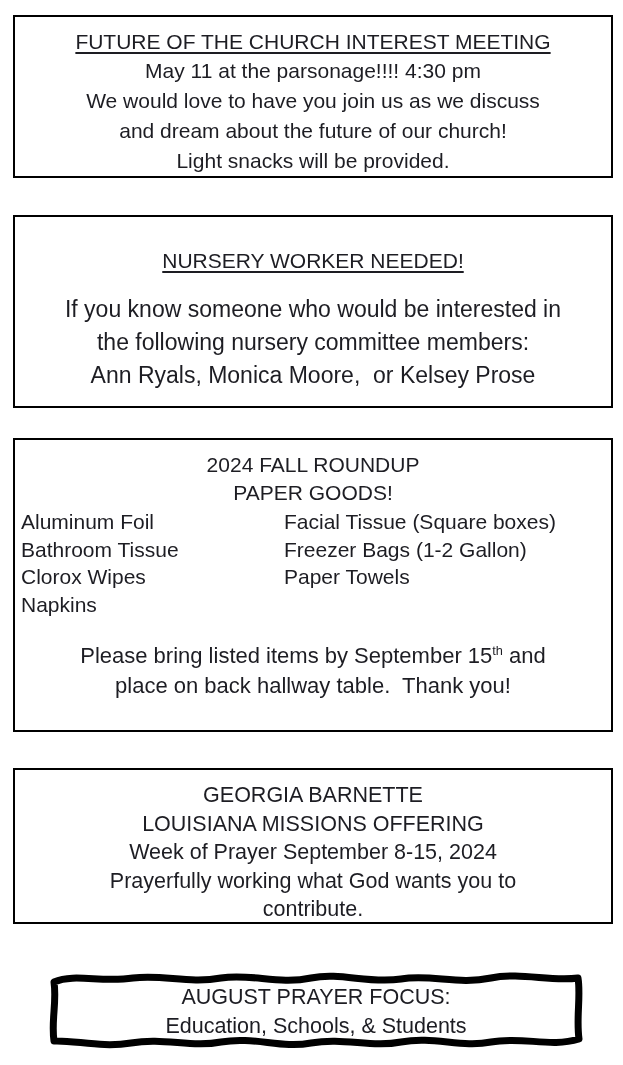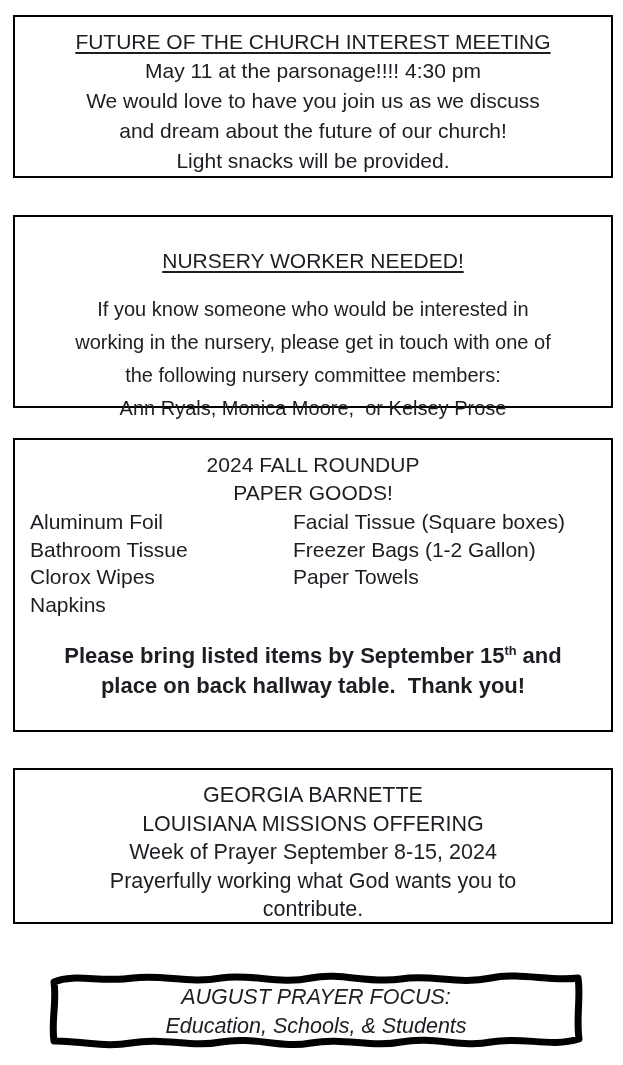--- a/index.html
+++ b/index.html
@@ -39,34 +39,34 @@
   }
 
   
   #box-future { top: 15px; height: 163px; padding-top: 11px; }
   #box-future .line { font-size: 21px; line-height: 30px; }
   #box-future .box-title { line-height: 28px; }
 
   
   #box-nursery { top: 215px; height: 193px; padding-top: 30px; }
   #box-nursery .box-title { line-height: 28px; margin-bottom: 18px; }
-  #box-nursery .line { font-size: 20px; line-height: 33px; }
+  #box-nursery .line { font-size: 23px; line-height: 33px; }
 
   
   #box-paper { top: 438px; height: 294px; padding-top: 11px; }
   #box-paper .heading { margin: 0; font-size: 21px; line-height: 27.5px; white-space: pre-wrap; }
   #box-paper .cols {
     display: grid;
     grid-template-columns: 263px 1fr;
     text-align: left;
-    padding-left: 15px;
+    padding-left: 6px;
     margin-top: 2px;
   }
   #box-paper .cols .line { font-size: 21px; line-height: 27.5px; }
-  #box-paper .footer { margin-top: 23px; font-weight: bold; }
+  #box-paper .footer { margin-top: 23px; }
   #box-paper .footer .line { font-size: 22px; line-height: 30px; }
   #box-paper sup { font-size: 0.58em; vertical-align: super; line-height: 0; }
 
   
   #box-georgia { top: 768px; height: 156px; padding-top: 11px; }
   #box-georgia .line { font-size: 21.5px; line-height: 28.5px; }
 
   
   #box-prayer {
     position: absolute;
@@ -84,41 +84,39 @@
     stroke-width: 7;
     stroke-linejoin: round;
     stroke-linecap: round;
   }
   #box-prayer .inner {
     position: absolute; inset: 0;
     display: flex; flex-direction: column;
     align-items: center; justify-content: center;
     padding-top: 4px;
     text-align: center;
-    font-style: italic;
   }
   #box-prayer .line { font-size: 21.5px; line-height: 29px; }
 </style>
 </head>
 <body>
 
 <div class="page">
 
   <section class="box" id="box-future">
     <h2 class="box-title">FUTURE OF THE CHURCH INTEREST MEETING</h2>
     <p class="line">May 11 at the parsonage!!!! 4:30 pm</p>
     <p class="line">We would love to have you join us as we discuss</p>
     <p class="line">and dream about the future of our church!</p>
     <p class="line">Light snacks will be provided.</p>
   </section>
 
   <section class="box" id="box-nursery">
     <h2 class="box-title">NURSERY WORKER NEEDED!</h2>
     <p class="line">If you know someone who would be interested in</p>
-    <p class="line">working in the nursery, please get in touch with one of</p>
     <p class="line">the following nursery committee members:</p>
     <p class="line">Ann Ryals, Monica Moore,  or Kelsey Prose</p>
   </section>
 
   <section class="box" id="box-paper">
     <p class="heading">2024 FALL ROUNDUP</p>
     <p class="heading">PAPER GOODS!</p>
     <div class="cols">
       <div>
         <p class="line">Aluminum Foil</p>

